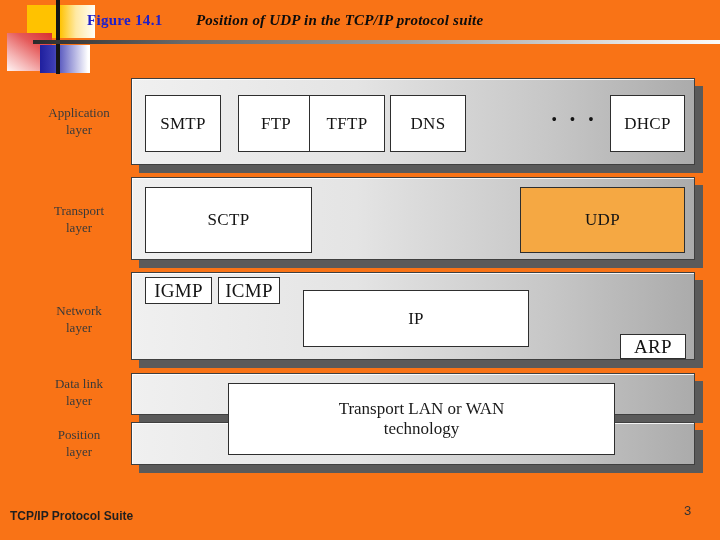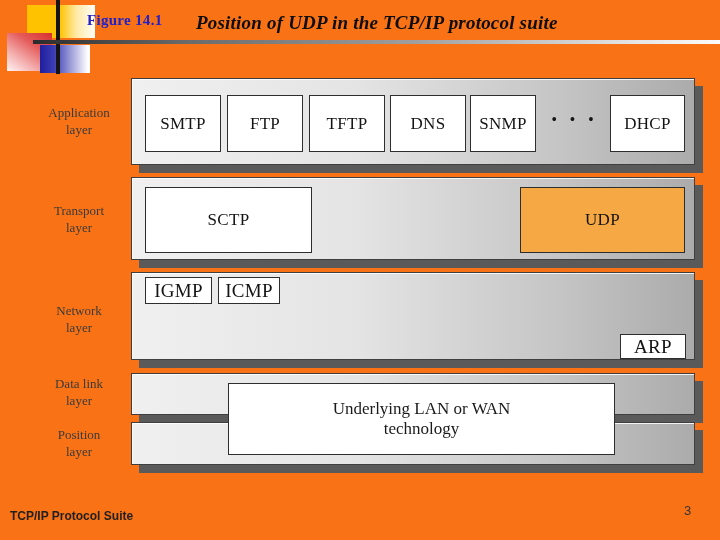--- a/index.html
+++ b/index.html
@@ -13,21 +13,21 @@
     background:linear-gradient(215deg,#D83030 0%,#E55A5A 35%,#F5B5B5 72%,#FFF4F4 100%);}
   .logo-blue{position:absolute;left:40px;top:45px;width:50px;height:28px;
     background:linear-gradient(to right,#1F1F9E 0%,#3C3CB4 28%,#9F9FDA 62%,#FFFFFF 96%);}
   .logo-vline{position:absolute;left:56px;top:0;width:4px;height:74px;background:#151515;}
   .hrule{position:absolute;left:33px;top:40px;width:687px;height:4px;
     background:linear-gradient(to right,#2B2B2B 0%,#6A6A6A 22%,#9E9E9E 55%,#E6E6E6 88%,#FBFBFB 100%);}
 
   
   .figure-label{position:absolute;left:87px;top:12px;font-size:15px;font-weight:bold;
     color:#2121C8;letter-spacing:0.3px;}
-  .figure-title{position:absolute;left:196px;top:12px;font-size:19px;font-weight:bold;
+  .figure-title{position:absolute;left:196px;top:12px;font-size:15px;font-weight:bold;
     font-style:italic;color:#0d0d0d;letter-spacing:0.2px;}
 
   
   .layer-label{position:absolute;left:28px;width:102px;text-align:center;
     font-size:13px;line-height:17px;color:#3a3a3a;}
 
   
   .band{position:absolute;left:131px;width:562px;border:1px solid #3f3f3f;
     background:linear-gradient(to right,#F0F0F0 0%,#E4E4E4 40%,#C6C6C6 75%,#ABABAB 100%);
     box-shadow:8px 8px 0 #5A5A5A, inset 1px 1px 0 rgba(255,255,255,0.85);
@@ -92,35 +92,35 @@
     <div>layer</div>
   </div>
 
   <div class="band band-app"></div>
   <div class="band band-transport"></div>
   <div class="band band-network"></div>
   <div class="band band-datalink"></div>
   <div class="band band-physical"></div>
 
   <div class="pbox" style="left:145px;top:95px;width:74px;height:55px">SMTP</div>
-  <div class="pbox" style="left:227px;top:95px;width:74px;height:55px">FTP</div>
+  <div class="pbox" style="left:238px;top:95px;width:74px;height:55px">FTP</div>
   <div class="pbox" style="left:309px;top:95px;width:74px;height:55px">TFTP</div>
   <div class="pbox" style="left:390px;top:95px;width:74px;height:55px">DNS</div>
-  <div class="pbox" style="left:470px;top:95px;width:64px;height:55px">SNMP</div>
   <div class="dots">• • •</div>
   <div class="pbox" style="left:610px;top:95px;width:73px;height:55px">DHCP</div>
 
   <div class="pbox" style="left:145px;top:187px;width:165px;height:64px">SCTP</div>
   <div class="pbox orange" style="left:520px;top:187px;width:163px;height:64px">UDP</div>
 
   <div class="pbox small" style="left:145px;top:277px;width:65px;height:25px">IGMP</div>
   <div class="pbox small" style="left:218px;top:277px;width:60px;height:25px">ICMP</div>
+  <div class="pbox" style="left:303px;top:290px;width:224px;height:55px">IP</div>
   <div class="pbox small" style="left:620px;top:334px;width:64px;height:23px">ARP</div>
 
   <div class="underlying">
-    <div>Underlying LAN or WAN</div>
+    <div>Transport LAN or WAN</div>
     <div>technology</div>
   </div>
 
   <div class="footer-left">TCP/IP Protocol Suite</div>
   <div class="page-number">3</div>
 
 </div>
 
 </body></html>

